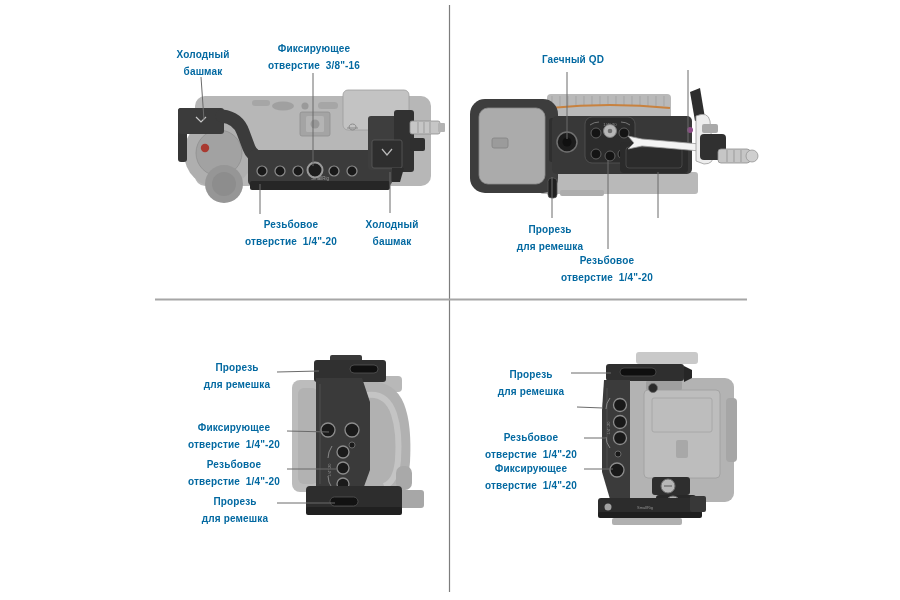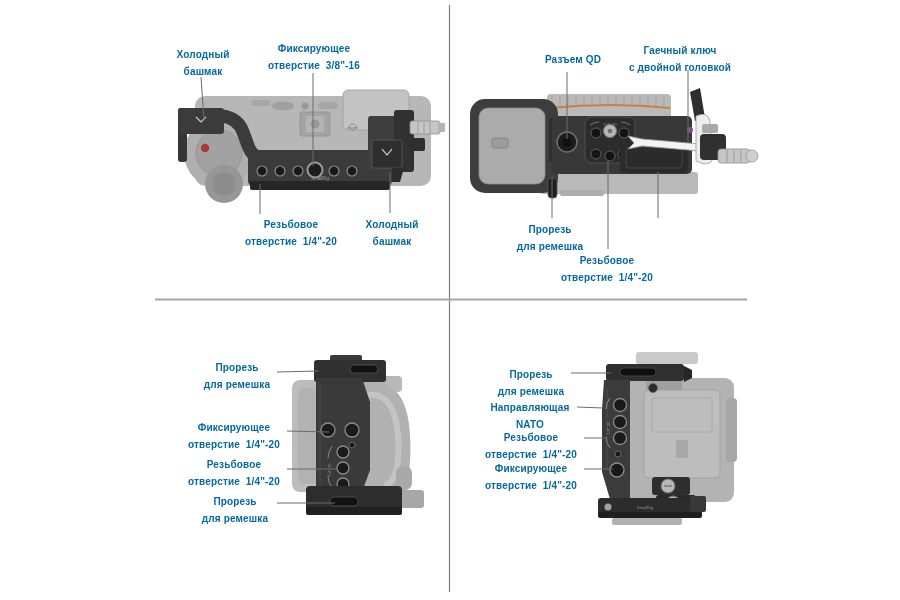--- a/index.html
+++ b/index.html
@@ -232,25 +232,21 @@
   <div class="lbl" style="left:216px;top:216px;width:150px">
     <span>Резьбовое</span>
     <span>отверстие  1/4"-20</span>
   </div>
   <div class="lbl" style="left:348px;top:216px;width:88px">
     <span>Холодный</span>
     <span>башмак</span>
   </div>
 
   <div class="lbl" style="left:518px;top:51px;width:110px">
-    <span>Разъем QD</span>
-  </div>
-  <div class="lbl" style="left:601px;top:42px;width:158px">
-    <span>Гаечный ключ</span>
-    <span>с двойной головкой</span>
+    <span>Гаечный QD</span>
   </div>
   <div class="lbl" style="left:504px;top:221px;width:92px">
     <span>Прорезь</span>
     <span>для ремешка</span>
   </div>
   <div class="lbl" style="left:532px;top:252px;width:150px">
     <span>Резьбовое</span>
     <span>отверстие  1/4"-20</span>
   </div>
 
@@ -268,24 +264,20 @@
   </div>
   <div class="lbl" style="left:179px;top:493px;width:112px">
     <span>Прорезь</span>
     <span>для ремешка</span>
   </div>
 
   <div class="lbl" style="left:475px;top:366px;width:112px">
     <span>Прорезь</span>
     <span>для ремешка</span>
   </div>
-  <div class="lbl" style="left:465px;top:399px;width:130px">
-    <span>Направляющая</span>
-    <span>NATO</span>
-  </div>
   <div class="lbl" style="left:456px;top:429px;width:150px">
     <span>Резьбовое</span>
     <span>отверстие  1/4"-20</span>
   </div>
   <div class="lbl" style="left:456px;top:460px;width:150px">
     <span>Фиксирующее</span>
     <span>отверстие  1/4"-20</span>
   </div>
 
 </div>

